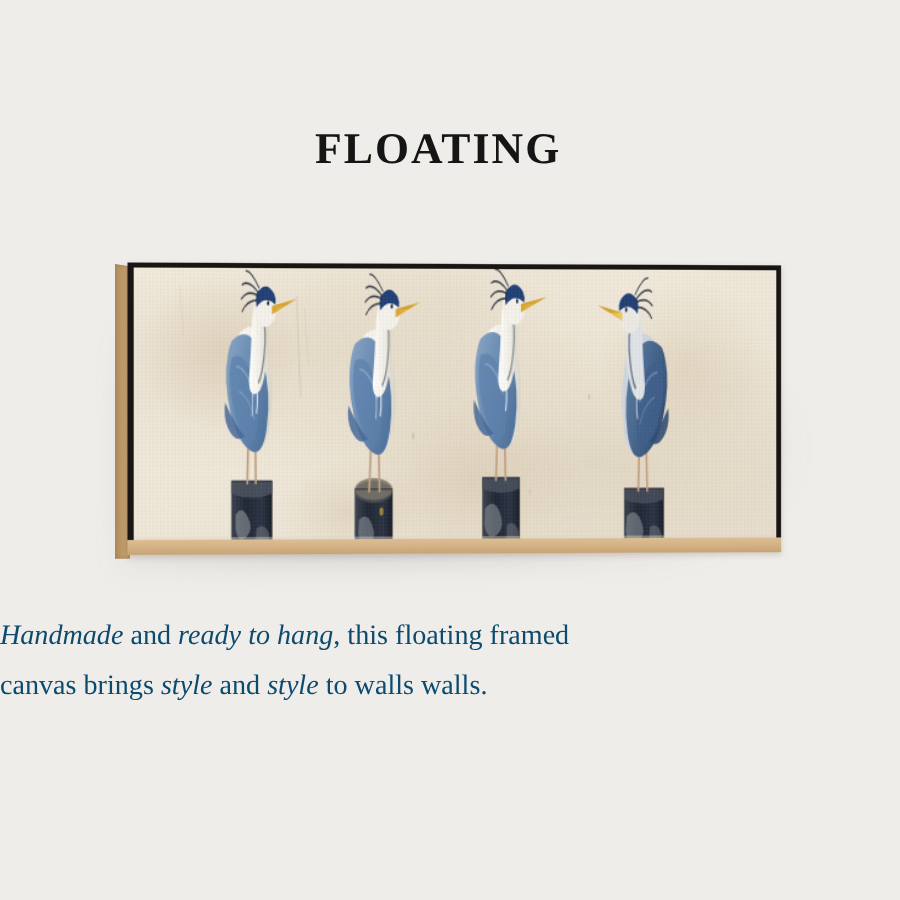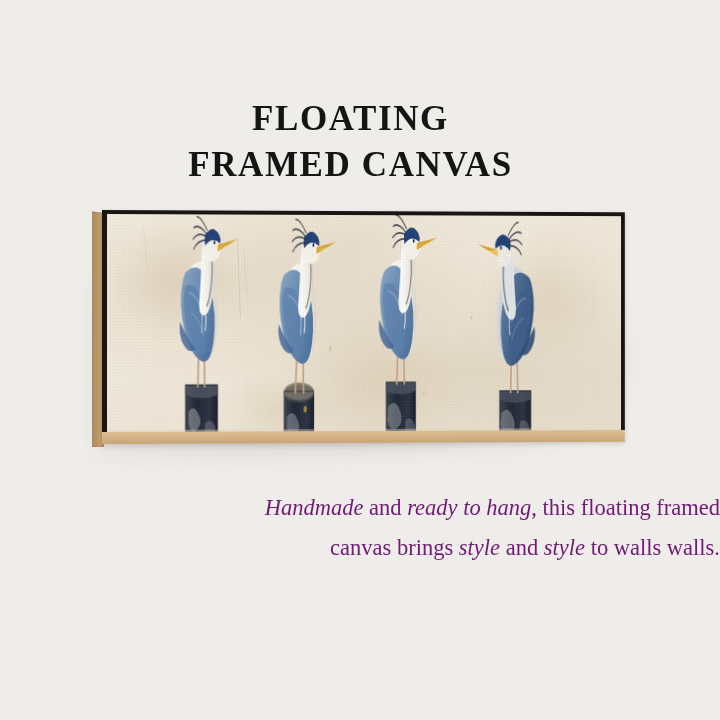--- a/index.html
+++ b/index.html
@@ -135,35 +135,34 @@
     pointer-events: none;
   }
   .canvas svg { display: block; width: 100%; height: 100%; }
 
   
   .body-copy {
     position: absolute;
     left: 0;
     top: 488px;
     width: 720px;
-    text-align: right;
-    color: #701a75;
+    text-align: left;
+    color: #0c4a6e;
     font-family: "Liberation Serif", serif;
     font-size: 22.5px;
     line-height: 40px;
   }
   .body-copy .bline { display: block; white-space: nowrap; }
   .body-copy em { font-style: italic; }
 </style>
 </head>
 <body>
 
 <div class="heading">
   <span class="hline">FLOATING</span>
-  <span class="hline">FRAMED CANVAS</span>
 </div>
 
 <div class="artwork-block">
 
   <div class="wall-shadow"></div>
 
   <div class="frame-depth"></div>
 
   <div class="frame">
     <div class="float-gap">

